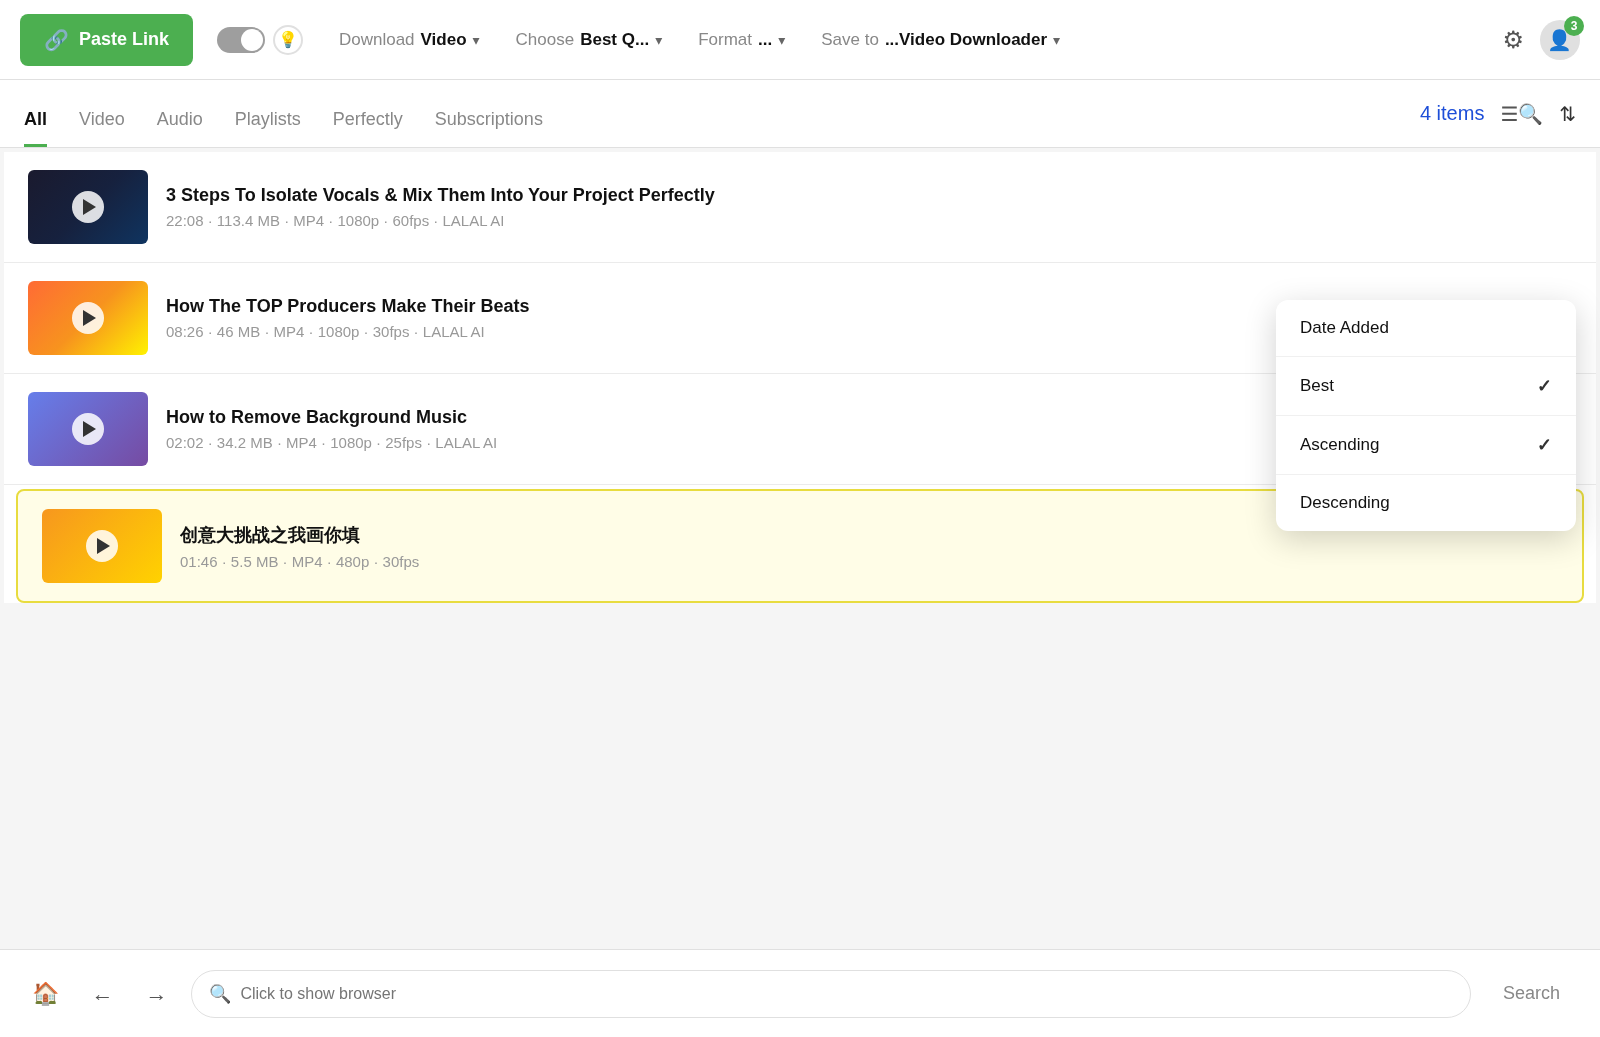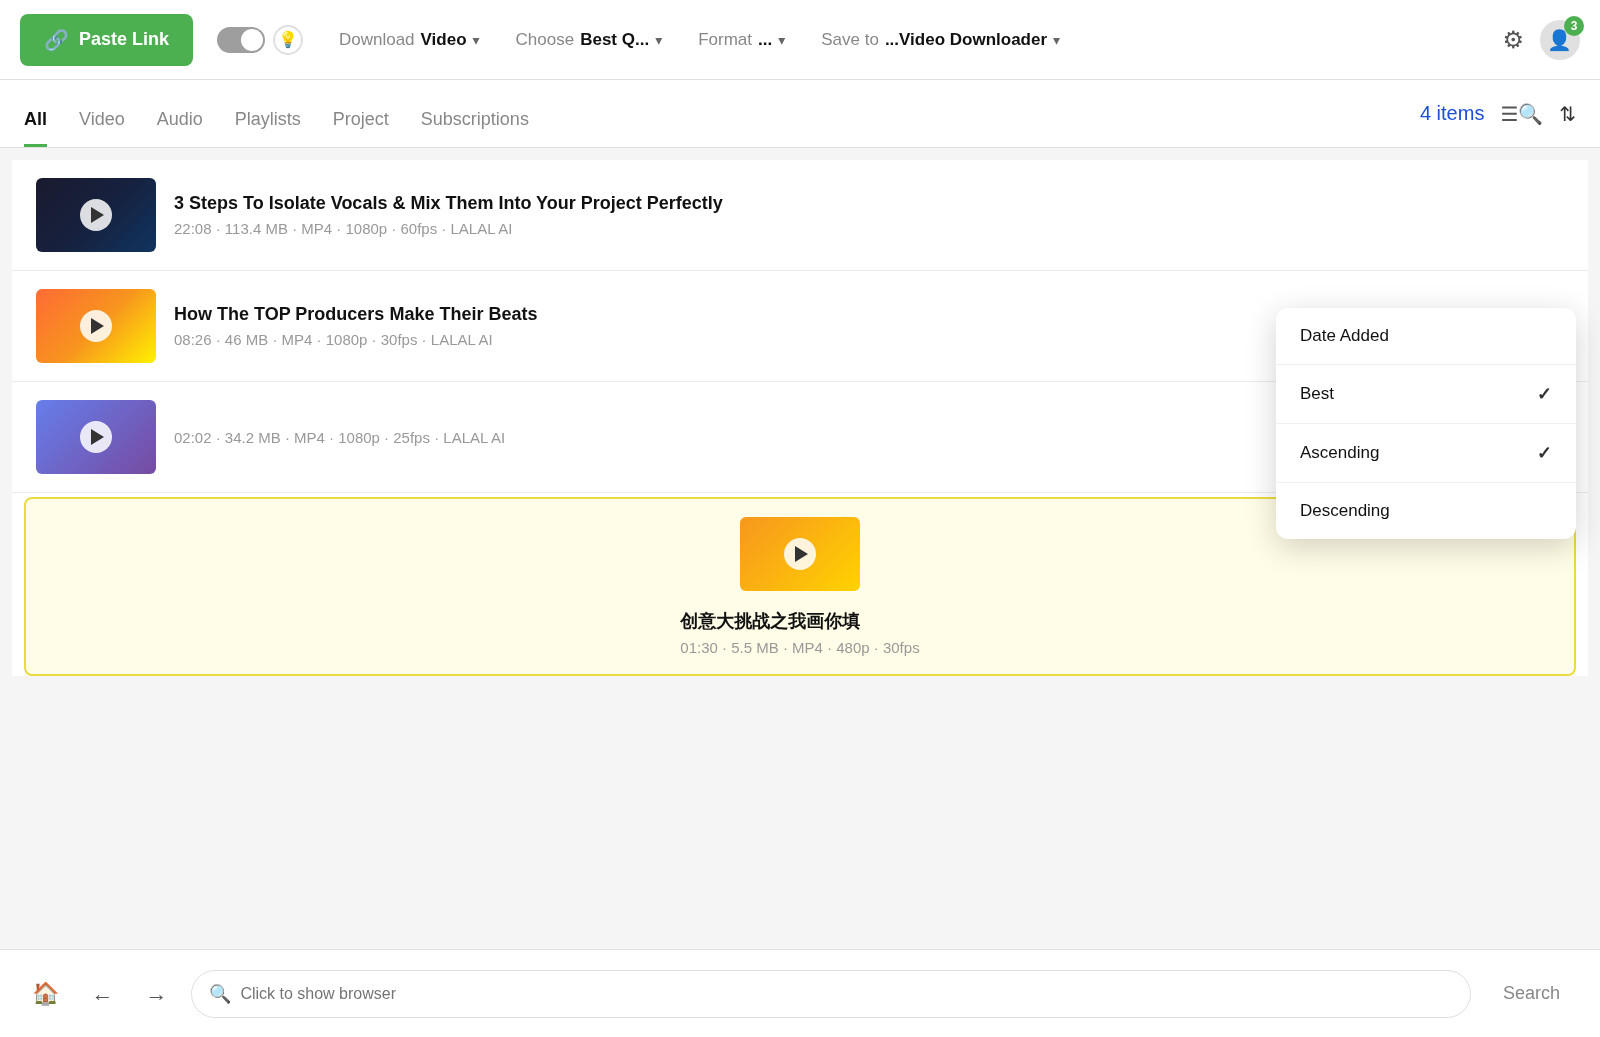--- a/index.html
+++ b/index.html
@@ -200,38 +200,37 @@
     .content-area {
       background: #f5f5f5;
       flex: 1;
       padding: 0;
       position: relative;
     }
 
     
     .video-list {
       background: #fff;
-      margin: 12px;
+      margin: 4px;
     }
 
     .video-item {
       display: flex;
       align-items: center;
       padding: 18px 24px;
       border-bottom: 1px solid #ebebeb;
       gap: 18px;
       background: #fff;
       cursor: pointer;
     }
     .video-item.selected {
       background: #fffde7;
       border: 2px solid #f5e642;
       border-radius: 6px;
       margin: 4px 12px;
-      flex-direction: column;
     }
 
     .thumbnail {
       width: 120px;
       height: 74px;
       border-radius: 6px;
       overflow: hidden;
       flex-shrink: 0;
       position: relative;
     }
@@ -417,21 +416,21 @@
     </button>
   </div>
 </div>
 
 <div class="tabs-bar">
   <div class="tabs-list">
     <div class="tab-item active">All</div>
     <div class="tab-item">Video</div>
     <div class="tab-item">Audio</div>
     <div class="tab-item">Playlists</div>
-    <div class="tab-item">Project</div>
+    <div class="tab-item">Perfectly</div>
     <div class="tab-item">Subscriptions</div>
   </div>
   <div class="tabs-right">
     <span class="items-count">4 items</span>
     <button class="search-icon-btn">☰🔍</button>
     <button class="sort-btn">⇅</button>
   </div>
 </div>
 
 <div class="content-area">
@@ -474,37 +473,38 @@
       <div class="thumbnail">
         <div class="thumbnail-bg thumb-bg">
           <div class="play-overlay">
             <div class="play-btn-circle">
               <div class="play-triangle"></div>
             </div>
           </div>
         </div>
       </div>
       <div class="video-info">
+        <div class="video-title">How to Remove Background Music</div>
         <div class="video-meta">02:02 · 34.2 MB · MP4 · 1080p · 25fps · LALAL AI</div>
       </div>
     </div>
 
     <div class="video-item selected" style="margin: 4px 12px; border: 2px solid #e8dc3f; border-radius: 8px; background: #fffde7;">
       <div class="thumbnail">
         <div class="thumbnail-bg thumb-chinese">
           <div class="play-overlay">
             <div class="play-btn-circle">
               <div class="play-triangle"></div>
             </div>
           </div>
         </div>
       </div>
       <div class="video-info">
         <div class="video-title">创意大挑战之我画你填</div>
-        <div class="video-meta">01:30 · 5.5 MB · MP4 · 480p · 30fps</div>
+        <div class="video-meta">01:46 · 5.5 MB · MP4 · 480p · 30fps</div>
       </div>
     </div>
 
   </div>
 
   <div class="sort-dropdown">
     <div class="dropdown-item">
       <span>Date Added</span>
     </div>
     <div class="dropdown-item">

